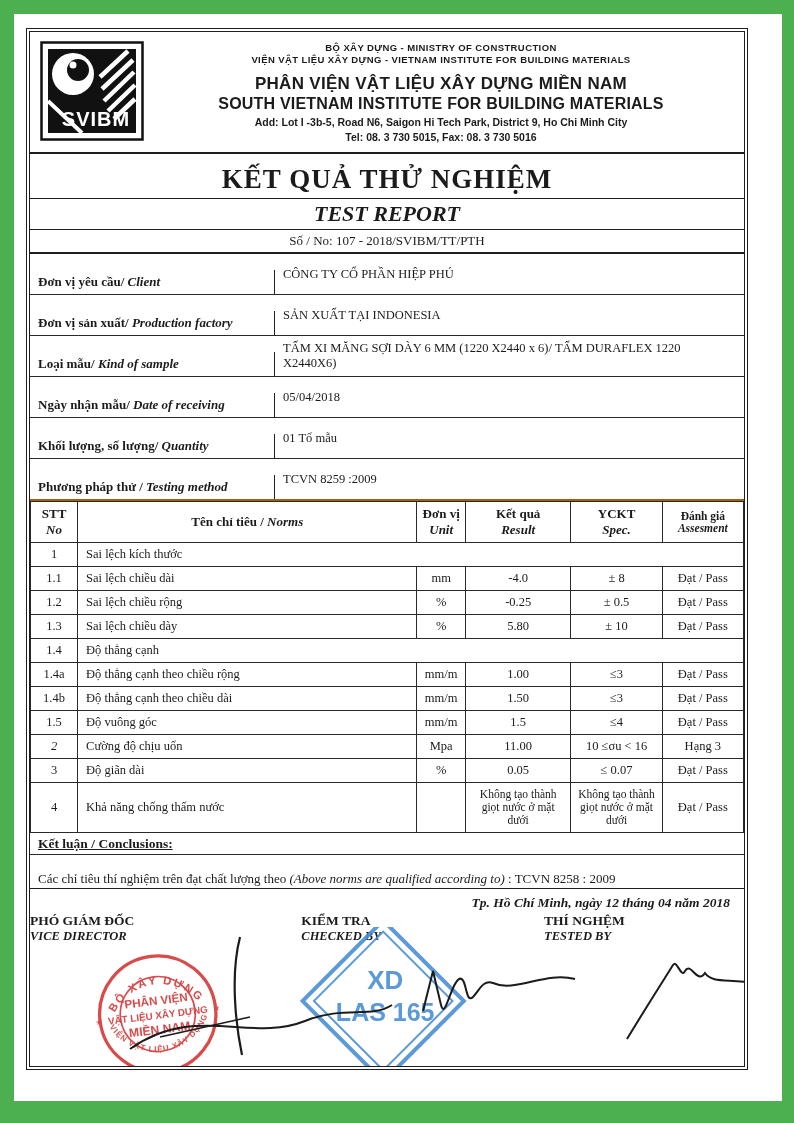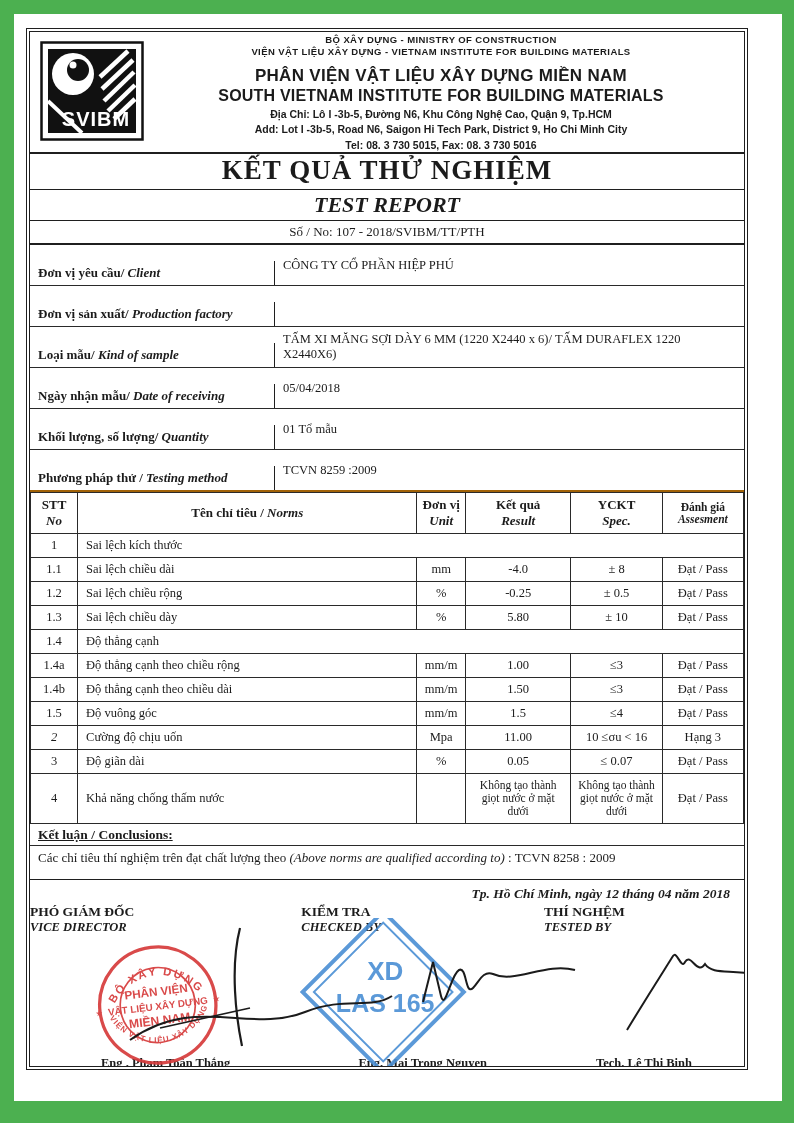--- a/index.html
+++ b/index.html
@@ -16,42 +16,42 @@
   }
   
   .hdr { display:flex; align-items:center; padding:8px 10px 6px 10px; border-bottom:2px solid #1f1f1f; height:122px; }
   .hdr-logo { flex:0 0 108px; }
   .hdr-text { flex:1; text-align:center; font-family:"Liberation Sans", sans-serif; font-weight:bold; line-height:1.25; }
   .hdr-min { font-size:9.5px; letter-spacing:.4px; }
   .hdr-vi  { font-size:17px; margin-top:7px; letter-spacing:.3px; }
   .hdr-en  { font-size:16px; letter-spacing:.2px; }
   .hdr-addr{ font-size:10.5px; margin-top:2px; }
   
-  .title-vi { text-align:center; font-weight:bold; font-size:27px; letter-spacing:1px; padding:1px 0 3px; border-bottom:1.5px solid #1f1f1f; }
+  .title-vi { text-align:center; font-weight:bold; font-size:27px; letter-spacing:1px; padding:10px 0 3px; border-bottom:1.5px solid #1f1f1f; }
   .title-en { text-align:center; font-weight:bold; font-style:italic; font-size:22px; padding:2px 0; border-bottom:1.5px solid #1f1f1f; }
   .title-no { text-align:center; font-size:13px; padding:3px 0; border-bottom:2px solid #1f1f1f; }
   
   .inforow { display:flex; border-bottom:1px solid #2a2a2a; min-height:35px; align-items:center; }
   .inforow:last-of-type { border-bottom:2px solid #a16207; }
   .inflabel { flex:0 0 245px; padding:4px 8px; font-size:13px; font-weight:bold; border-right:1.5px solid #1f1f1f; align-self:stretch; display:flex; align-items:center;margin-top:16px; }
   .inflabel .en { font-style:italic; white-space:pre; }
   .infval { flex:1; padding:4px 8px; font-size:12.5px; }
   
   table.res { width:100%; border-collapse:collapse; font-size:12.5px; }
   table.res th, table.res td { border:1px solid #2a2a2a; padding:2px 4px; }
   table.res th { font-size:13px; padding:4px 2px; }
   table.res .it { font-style:italic; font-weight:bold; }
   table.res td.c { text-align:center; }
   table.res td.name { padding-left:8px; }
   table.res tr { height:24px; }
   table.res tr.tall { height:50px; }
   table.res td.small { font-size:11.5px; text-align:center; line-height:1.15; }
   
   .concl-head { font-weight:bold; text-decoration:underline; font-size:13.5px; padding:3px 8px 2px; border-bottom:1px solid #2a2a2a; }
-  .concl-line { font-size:13px; padding:4px 8px 13px; border-bottom:1.5px solid #1f1f1f; }
+  .concl-line { font-size:13px; padding:4px 8px 1px; border-bottom:1.5px solid #1f1f1f;margin-top:12px; }
   .concl-line .en { font-style:italic; }
   .dateline { text-align:right; font-weight:bold; font-style:italic; font-size:13.5px; padding:6px 14px 2px; }
   
   .sigblock { position:relative; height:168px; }
   .sigtitles { display:flex; text-align:left; }
   .sigcol1 { flex:0 0 38%; } .sigcol2 { flex:0 0 34%; } .sigcol3 { flex:0 0 28%; }
   .sigtitle-vi { font-weight:bold; font-size:13.5px; }
   .sigtitle-en { font-weight:bold; font-style:italic; font-size:12.5px; }
   .signames { position:absolute; left:0; right:0; bottom:1px; display:flex; text-align:center; font-weight:bold; font-size:12.5px; }
   .stamp-red { position:absolute; left:38px; top:26px; transform:rotate(-7deg); z-index:1; opacity:.92; }
@@ -86,21 +86,20 @@
           </g>
           <line x1="8" y1="60" x2="42" y2="92" stroke="#fff" stroke-width="4"></line>
           <text x="56" y="85" text-anchor="middle" fill="#fff" font-family="Liberation Sans, sans-serif" font-weight="bold" font-size="20" letter-spacing="1">SVIBM</text>
         </svg>
       </div>
       <div class="hdr-text">
         <div class="hdr-min">BỘ XÂY DỰNG - MINISTRY OF CONSTRUCTION</div>
         <div class="hdr-min">VIỆN VẬT LIỆU XÂY DỰNG - VIETNAM INSTITUTE FOR BUILDING MATERIALS</div>
         <div class="hdr-vi">PHÂN VIỆN VẬT LIỆU XÂY DỰNG MIỀN NAM</div>
         <div class="hdr-en">SOUTH VIETNAM INSTITUTE FOR BUILDING MATERIALS</div>
-        <div class="hdr-addr">Địa Chỉ: Lô I -3b-5, Đường N6, Khu Công Nghệ Cao, Quận 9, Tp.HCM</div>
         <div class="hdr-addr">Add: Lot I -3b-5, Road N6, Saigon Hi Tech Park, District 9, Ho Chi Minh City</div>
         <div class="hdr-addr">Tel: 08. 3 730 5015,   Fax: 08. 3 730 5016</div>
       </div>
     </div>
 
     <div class="title-vi">KẾT QUẢ THỬ NGHIỆM</div>
     <div class="title-en">TEST REPORT</div>
     <div class="title-no">Số / No: 107 - 2018/SVIBM/TT/PTH</div>
 
     <div>
@@ -109,20 +108,21 @@
             <span>Đơn vị yêu cầu/</span>
             <span class="en"> Client</span>
           </div>
         <div class="infval">CÔNG TY CỔ PHẦN HIỆP PHÚ</div>
       </div>
       <div class="inforow">
         <div class="inflabel">
             <span>Đơn vị sản xuất/</span>
             <span class="en"> Production factory</span>
           </div>
+        <div class="infval">SẢN XUẤT TẠI INDONESIA</div>
       </div>
       <div class="inforow">
         <div class="inflabel">
             <span>Loại mẫu/</span>
             <span class="en"> Kind of sample</span>
           </div>
         <div class="infval">TẤM XI MĂNG SỢI DÀY 6 MM (1220 X2440 x 6)/ TẤM DURAFLEX 1220 X2440X6)</div>
       </div>
       <div class="inforow">
         <div class="inflabel">

